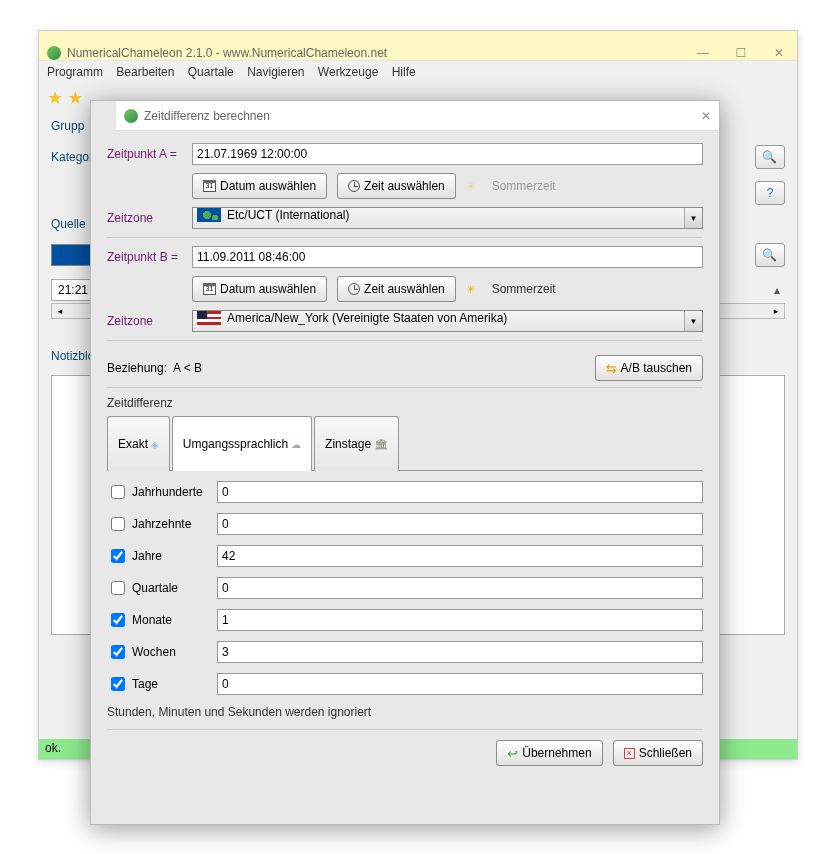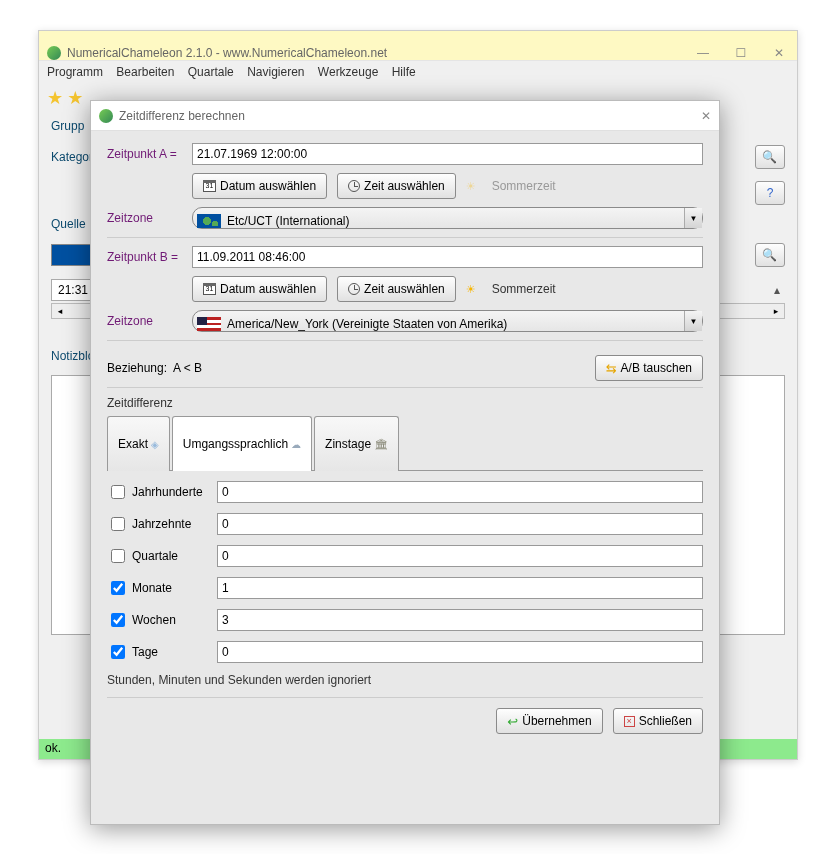--- a/index.html
+++ b/index.html
@@ -24,37 +24,37 @@
 .main-label { width: 50px; color: #0c4a6e; }
 .icon-btn { width: 30px; height: 24px; margin-left: 8px; background: linear-gradient(#fefefe,#e1e1e1); border: 1px solid #999; border-radius: 3px; display: flex; align-items: center; justify-content: center; }
 .time-input { display: inline-block; background: #fff; border: 1px solid #aaa; padding: 3px 6px; }
 .hscroll { display: flex; align-items: center; background: #eee; border: 1px solid #bbb; height: 16px; }
 .hscroll-arrow { width: 16px; text-align: center; font-size: 9px; }
 
 .statusbar { position: absolute; bottom: 0; left: 0; right: 0; height: 20px; background: #8dea8d; padding: 2px 6px; }
 
 
 .dialog { position: absolute; left: 90px; top: 100px; width: 630px; height: 725px; background: #e8e8e8; border: 1px solid #bbb; box-shadow: 0 4px 24px rgba(0,0,0,0.4); }
-.dlg-titlebar { height: 30px; display: flex; align-items: center; padding: 0 8px; background: #fff; border-bottom: 1px solid #e0e0e0; }
+.dlg-titlebar { height: 30px; display: flex; align-items: center; padding: 0 8px; background: #fff; border-bottom: 1px solid #e0e0e0; margin-left: 25px; }
 .dlg-titlebar .icon { width: 14px; height: 14px; border-radius: 50%; background: linear-gradient(135deg,#7c5,#385); margin-right: 6px; }
 .dlg-titlebar .title { color: #666; flex: 1; }
 .dlg-close { color: #888; cursor: pointer; }
 
 .dlg-body { padding: 8px 16px 12px; }
 .section { border-top: 1px solid #ccc; padding-top: 8px; margin-top: 4px; }
 .section:first-child { border-top: none; margin-top: 0; padding-top: 4px; }
 
 .form-row { display: flex; align-items: center; margin-bottom: 8px; }
 .form-label { width: 85px; color: #701a75; }
 .text-input { flex: 1; height: 22px; background: #fff; border: 1px solid #999; padding: 0 4px; display: flex; align-items: center; }
 .btn { height: 26px; background: linear-gradient(#fefefe,#e1e1e1); border: 1px solid #8a8a8a; border-radius: 3px; padding: 0 10px; display: inline-flex; align-items: center; gap: 4px; cursor: pointer; justify-content: center; }
 .btn-row { margin-left: 85px; display: flex; gap: 10px; align-items: center; margin-bottom: 8px; }
 .sommer-label { color: #999; margin-left: 6px; }
 .sommer-on { color: #333; }
-.combo { flex: 1; height: 22px; background: linear-gradient(#f4f4f4,#e6e6e6); border: 1px solid #8a8a8a; border-radius: 10px; display: flex; align-items: flex-end; padding: 0 4px; position: relative; }
+.combo { flex: 1; height: 22px; background: linear-gradient(#f4f4f4,#e6e6e6); border: 1px solid #8a8a8a; border-radius: 0; display: flex; align-items: flex-start; padding: 0 4px; position: relative; }
 .combo .flag { width: 24px; height: 14px; margin-right: 6px; }
 .flag-intl { background: #0050a0; position: relative; overflow: hidden; }
 .flag-intl::after { content: ""; position: absolute; left: 2px; top: 2px; right: 2px; bottom: 2px; background: radial-gradient(circle at 8px 5px, #5a5 0 4px, transparent 4px), radial-gradient(circle at 16px 8px, #5a5 0 3px, transparent 3px); }
 .flag-us { background: linear-gradient(#b22 0 20%, #fff 20% 40%, #b22 40% 60%, #fff 60% 80%, #b22 80%); position: relative; }
 .flag-us::before { content: ""; position: absolute; left: 0; top: 0; width: 10px; height: 8px; background: #224; }
 .combo-arrow { position: absolute; right: 0; top: 0; bottom: 0; width: 18px; background: linear-gradient(#f4f4f4,#d4d4d4); border-left: 1px solid #aaa; display: flex; align-items: center; justify-content: center; font-size: 8px; }
 
 .relation-row { display: flex; align-items: center; margin: 6px 0; }
 .relation-row .spacer { flex: 1; }
 
@@ -126,21 +126,21 @@
     </div>
     <div class="main-row">
       <span class="main-label">Quelle</span>
     </div>
     <div class="main-row">
       <span style="width:40px;height:22px;background:#0050a0;border:1px solid #888;margin-right:6px"></span>
       <span style="flex:1"></span>
       <span class="icon-btn">🔍</span>
     </div>
     <div style="display:flex;align-items:center;gap:4px;margin-bottom:2px">
-      <span class="time-input">21:31</span>
+      <span class="time-input">21:21</span>
       <span style="flex:1"></span>
       <span style="width:16px;text-align:center;color:#555">▴</span>
     </div>
     <div class="hscroll">
       <span class="hscroll-arrow">◂</span>
       <span style="flex:1"></span>
       <span class="hscroll-arrow">▸</span>
     </div>
     <div class="main-row" style="margin-top:30px">
       <span class="main-label">Notizbloc</span>
@@ -253,20 +253,27 @@
               <span>Jahrhunderte</span>
             </label>
             <div class="diff-val">0</div>
           </div>
           <div class="diff-row">
             <label class="diff-check">
               <input type="checkbox" style="">
               <span>Jahrzehnte</span>
             </label>
             <div class="diff-val">0</div>
+          </div>
+          <div class="diff-row">
+            <label class="diff-check">
+              <input type="checkbox" checked="" style="">
+              <span>Jahre</span>
+            </label>
+            <div class="diff-val">42</div>
           </div>
           <div class="diff-row">
             <label class="diff-check">
               <input type="checkbox" style="">
               <span>Quartale</span>
             </label>
             <div class="diff-val">0</div>
           </div>
           <div class="diff-row">
             <label class="diff-check">

